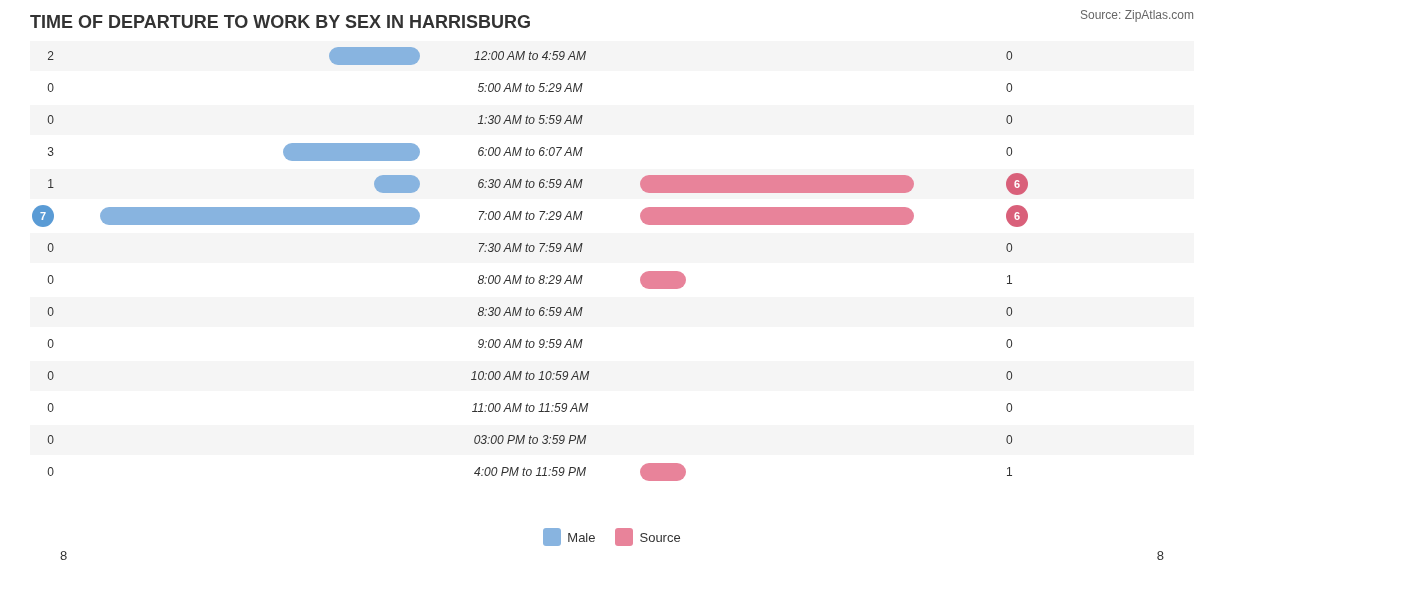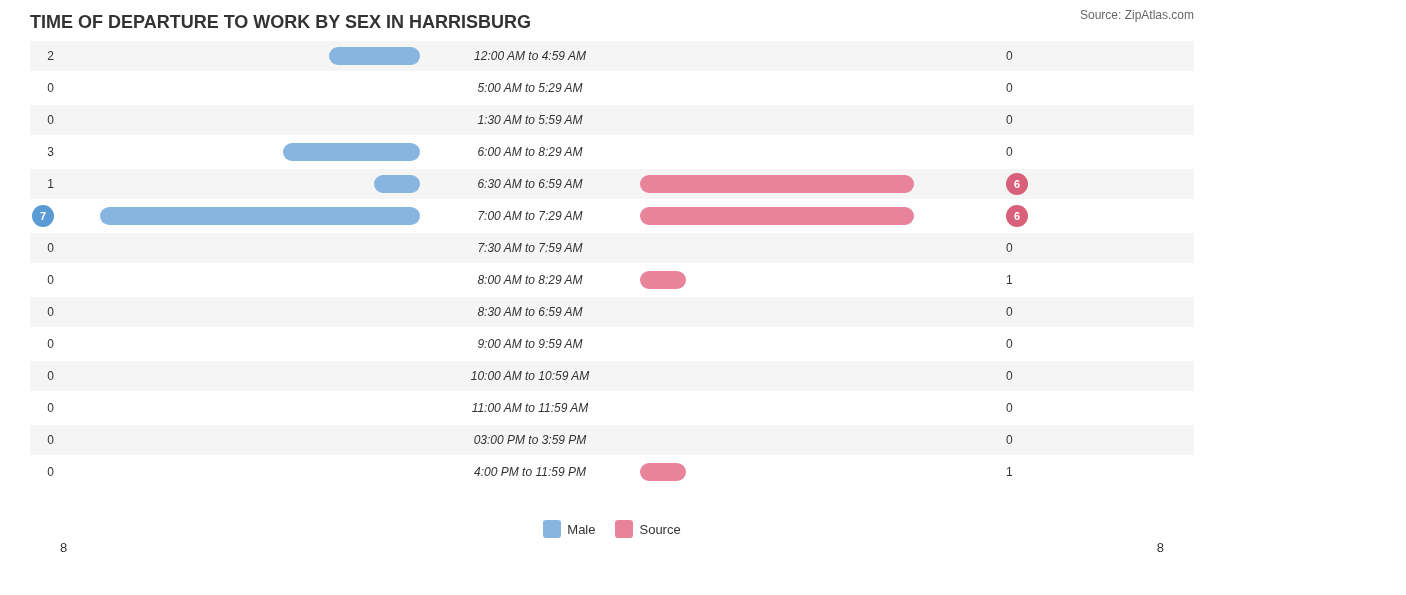--- a/index.html
+++ b/index.html
@@ -111,21 +111,21 @@
       font-weight: bold;
     }
     .value-badge-pink {
       background: #d9607a;
     }
     .legend {
       display: flex;
       justify-content: center;
       align-items: center;
       gap: 20px;
-      margin-top: 6px;
+      margin-top: 14px;
     }
     .legend-item {
       display: flex;
       align-items: center;
       gap: 6px;
       font-size: 13px;
       color: #333;
     }
     .legend-box {
       width: 18px;
@@ -180,21 +180,21 @@
       <div class="right-bar-container">
         <div class="right-bar" style="width:0px;"></div>
       </div>
       <div class="right-val">0</div>
     </div>
       <div class="row">
       <div class="left-val">3</div>
       <div class="left-bar-container">
         <div class="left-bar" style="width:137.14285714285714px;"></div>
       </div>
-      <div class="label-cell">6:00 AM to 8:29 AM</div>
+      <div class="label-cell">6:00 AM to 6:07 AM</div>
       <div class="right-bar-container">
         <div class="right-bar" style="width:0px;"></div>
       </div>
       <div class="right-val">0</div>
     </div>
       <div class="row">
       <div class="left-val">1</div>
       <div class="left-bar-container">
         <div class="left-bar" style="width:45.71428571428571px;"></div>
       </div>

